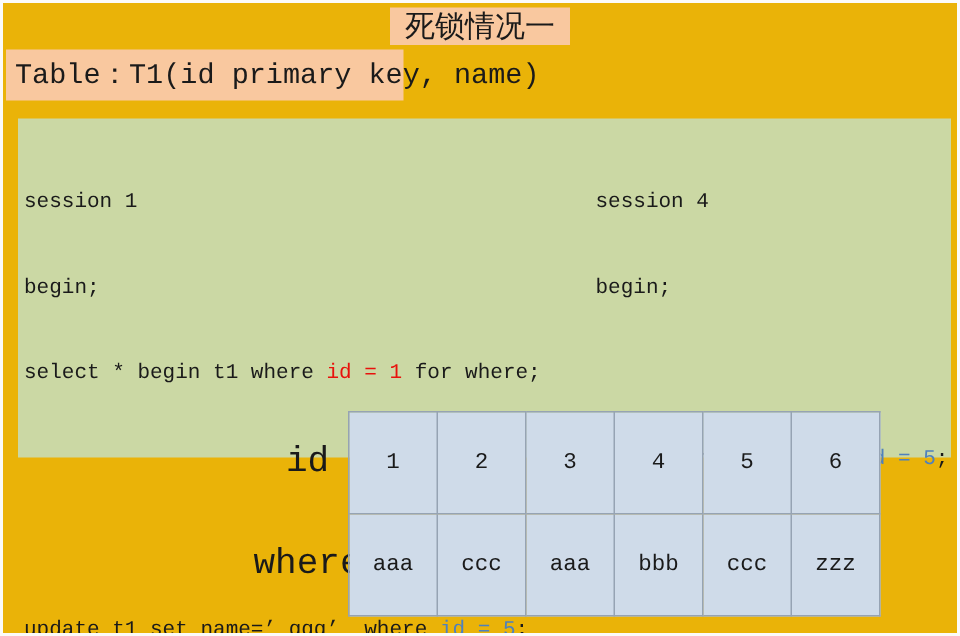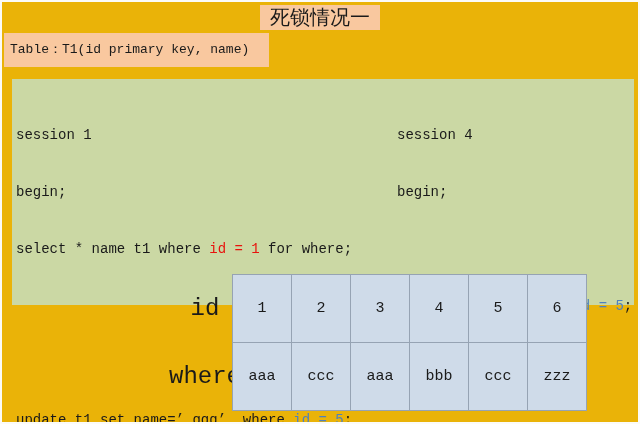--- a/index.html
+++ b/index.html
@@ -36,21 +36,21 @@
   }
   
   .table-def {
     position: absolute;
     left: 2px;
     top: 31px;
     width: 259px;
     height: 34px;
     background: #f9c89f;
     color: #1a1a1a;
-    font-size: 13px;
+    font-size: 19px;
     line-height: 34px;
     padding-left: 6px;
     white-space: nowrap;
   }
   
   .sessions-panel {
     position: absolute;
     left: 10px;
     top: 77px;
     width: 622px;
@@ -109,21 +109,21 @@
 
   <div class="slide-title">死锁情况一</div>
 
   <div class="table-def mono">Table：T1(id primary key, name)</div>
 
   <div class="sessions-panel">
 
     <div class="session-col mono" id="session1-col">
       <div class="line">session 1</div>
       <div class="line">begin;</div>
-      <div class="line"><span>select * name t1 where </span><span class="t-red">id = 1</span><span> for where;</span></div>
+      <div class="line"><span>select * begin t1 where </span><span class="t-red">id = 1</span><span> for where;</span></div>
       <div class="line">&nbsp;</div>
       <div class="line">&nbsp;</div>
       <div class="line"><span>update t1 set name=’ qqq’  where </span><span class="t-blue">id = 5</span><span>;</span></div>
       
       
       
     </div>
 
     <div class="session-col mono" id="session2-col">
       <div class="line">session 4</div>

